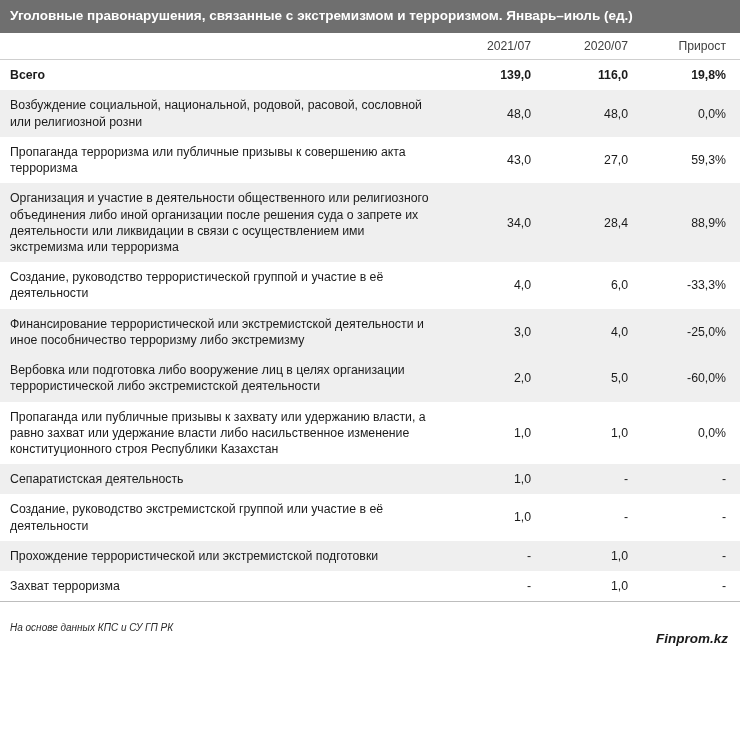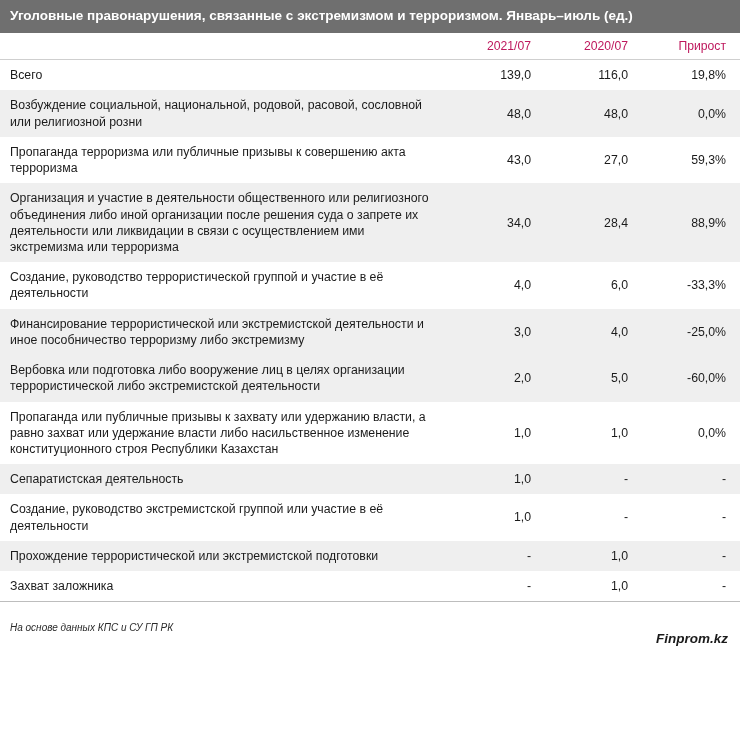--- a/index.html
+++ b/index.html
@@ -38,21 +38,21 @@
     table-layout: fixed;
     font-size: 12.3px;
   }
   table.data col.c-label { width: 448px; }
   table.data col.c-num   { width: 97px; }
   table.data col.c-num2  { width: 97px; }
   table.data col.c-grow  { width: 98px; }
 
   table.data th {
     font-weight: normal;
-    color: #be185d;
+    color: #404040;
     font-size: 12.2px;
     text-align: right;
     padding: 6px 14px 6px 6px;
     vertical-align: bottom;
     border-bottom: 1px solid #cfcfcf;
   }
   table.data th.label-head {
     border-bottom: 1px solid #cfcfcf;
   }
   table.data td {
@@ -66,21 +66,21 @@
     padding-right: 14px;
     white-space: nowrap;
   }
   tr.shade td {
     background: #efefef;
   }
   tr.plain td {
     background: #ffffff;
   }
   tr.total td {
-    font-weight: normal;
+    font-weight: bold;
     background: #ffffff;
   }
   tr.row td.label {
     padding-right: 14px;
   }
   .footer {
     margin-top: auto;
     border-top: 1px solid #bdbdbd;
     display: flex;
     align-items: center;
@@ -185,21 +185,21 @@
           <td class="num">-</td>
           <td class="num">-</td>
         </tr>
         <tr class="row shade">
           <td class="label">Прохождение террористической или экстремистской подготовки</td>
           <td class="num">-</td>
           <td class="num">1,0</td>
           <td class="num">-</td>
         </tr>
         <tr class="row plain">
-          <td class="label">Захват заложника</td>
+          <td class="label">Захват терроризма</td>
           <td class="num">-</td>
           <td class="num">1,0</td>
           <td class="num">-</td>
         </tr>
       </tbody>
   </table>
 
   <div class="footer">
     <div class="source">На основе данных КПС и СУ ГП РК</div>
     <div class="brand">Finprom.kz</div>

